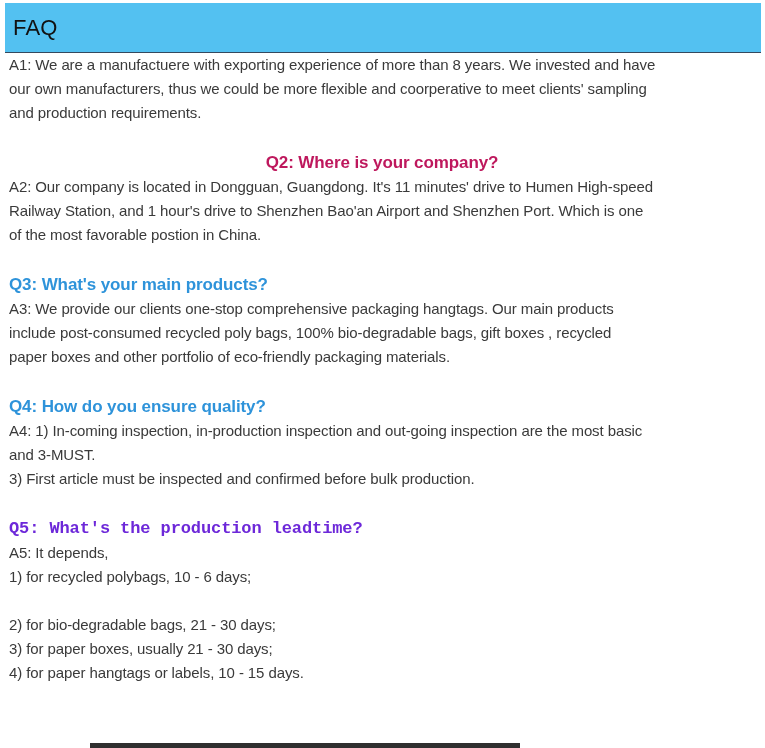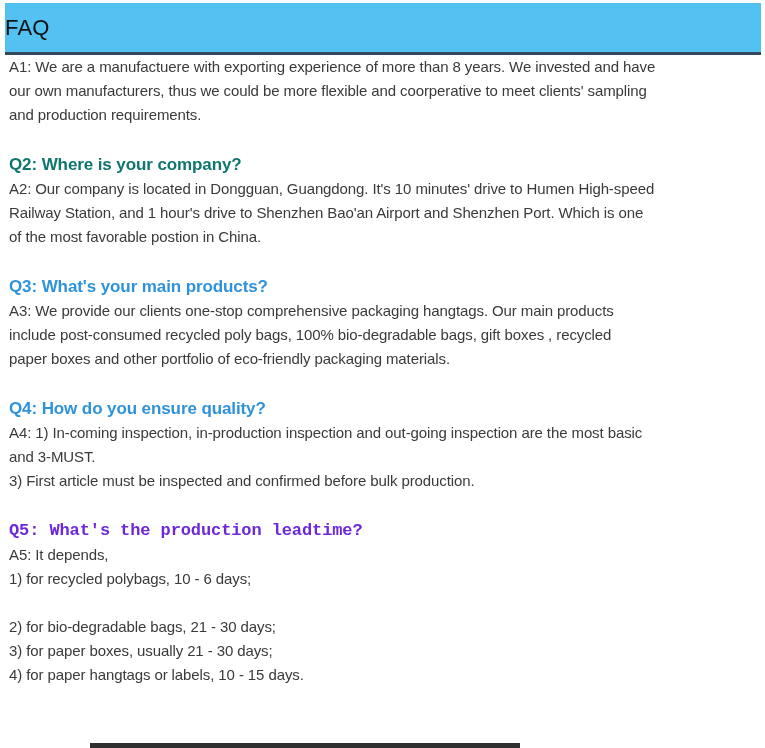--- a/index.html
+++ b/index.html
@@ -11,23 +11,24 @@
     width: 765px;
     height: 748px;
     position: relative;
     overflow: hidden;
     font-family: "Liberation Sans", sans-serif;
   }
   .faq-header {
     margin: 3px 4px 0 5px;
     height: 49px;
     background: #53c1f1;
-    border-bottom: 3px solid #a16207;
+    border-bottom: 1px solid #a16207;
     display: flex;
     align-items: center;
+    padding-left: 8px;
     box-sizing: content-box;
   }
   .faq-header-title {
     font-size: 22px;
     font-weight: 400;
     color: #121212;
     letter-spacing: 0.2px;
   }
   .faq-main {
     padding: 0 10px 0 9px;
@@ -70,23 +71,23 @@
 <div class="faq-main" id="faq-main">
   <div class="faq-section">
     <div class="faq-answer">
         <div class="faq-answer-line" style="color: rgb(58, 58, 58);">A1: We are a manufactuere with exporting experience of more than 8 years. We invested and have</div>
         <div class="faq-answer-line" style="color: rgb(58, 58, 58);">our own manufacturers, thus we could be more flexible and coorperative to meet clients' sampling</div>
         <div class="faq-answer-line" style="color: rgb(58, 58, 58);">and production requirements.</div>
       </div>
   </div>
 
   <div class="faq-section">
-    <div class="faq-question" style="color: #0f766e;">Q2: Where is your company?</div>
+    <div class="faq-question" style="color: #be185d; text-align: center;">Q2: Where is your company?</div>
     <div class="faq-answer">
-        <div class="faq-answer-line" style="color: rgb(58, 58, 58);">A2: Our company is located in Dongguan, Guangdong. It's 10 minutes' drive to Humen High-speed</div>
+        <div class="faq-answer-line" style="color: rgb(58, 58, 58);">A2: Our company is located in Dongguan, Guangdong. It's 11 minutes' drive to Humen High-speed</div>
         <div class="faq-answer-line" style="color: rgb(58, 58, 58);">Railway Station, and 1 hour's drive to Shenzhen Bao'an Airport and Shenzhen Port. Which is one</div>
         <div class="faq-answer-line" style="color: rgb(58, 58, 58);">of the most favorable postion in China.</div>
       </div>
   </div>
 
   <div class="faq-section">
     <div class="faq-question" style="color: rgb(46, 147, 218);">Q3: What's your main products?</div>
     <div class="faq-answer">
         <div class="faq-answer-line" style="color: rgb(58, 58, 58);">A3: We provide our clients one-stop comprehensive packaging hangtags. Our main products</div>
         <div class="faq-answer-line" style="color: rgb(58, 58, 58);">include post-consumed recycled poly bags, 100% bio-degradable bags, gift boxes , recycled</div>

